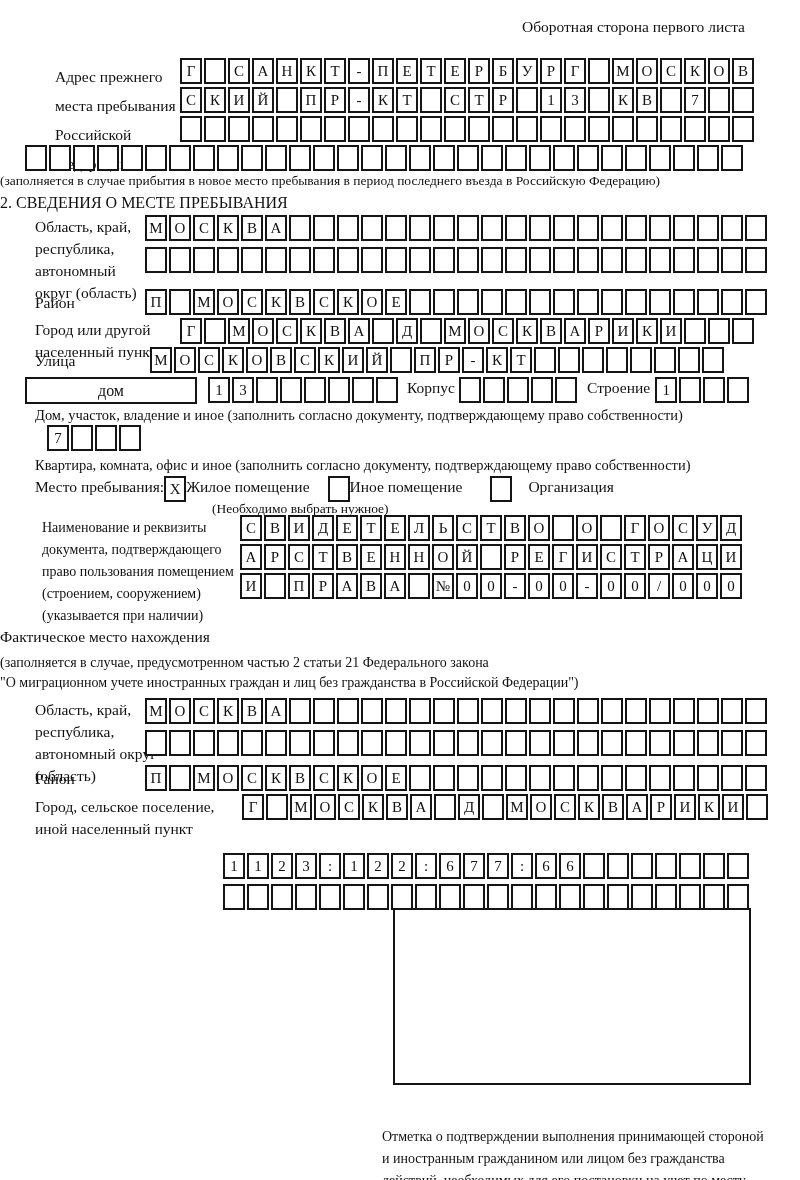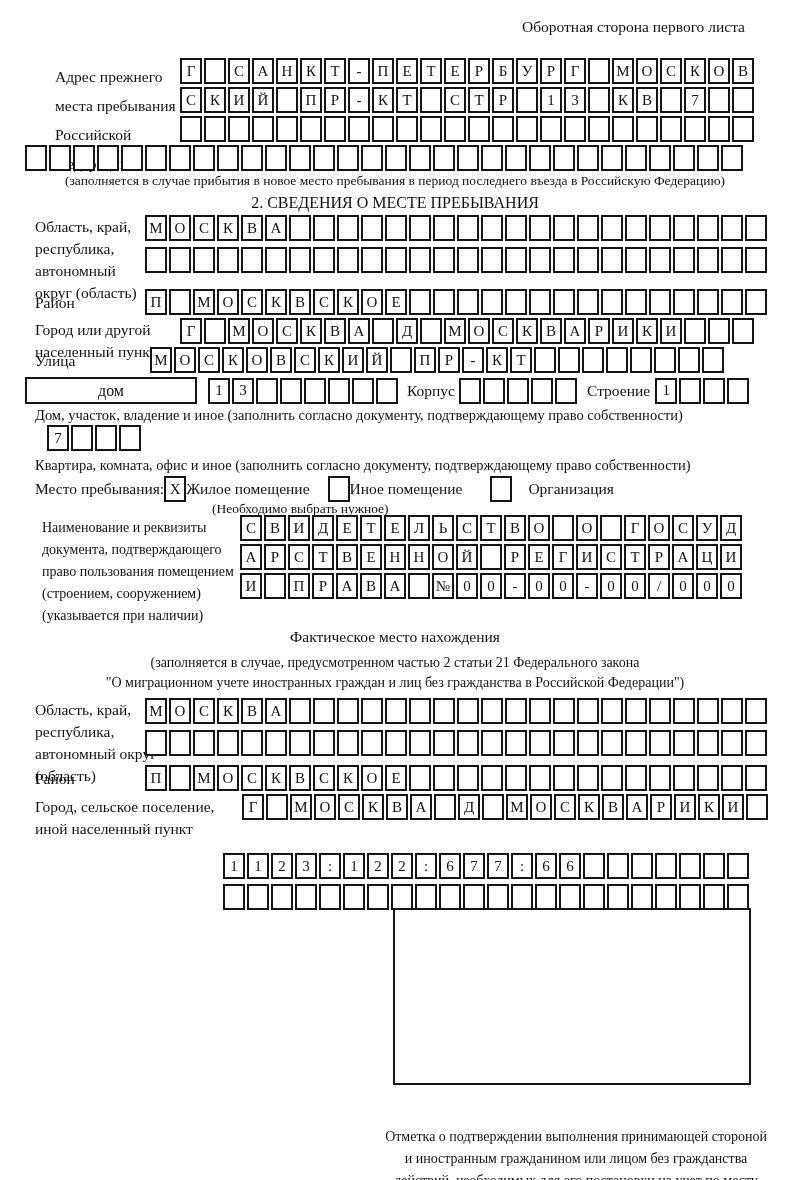--- a/index.html
+++ b/index.html
@@ -14,23 +14,23 @@
   .cell{
     box-sizing:border-box;display:inline-flex;align-items:center;justify-content:center;
     width:22px;height:26px;border:2px solid #151515;background:#fff;
     font-size:15px;font-family:"Liberation Serif","DejaVu Serif",serif;
   }
   .rowstack{display:flex;flex-direction:column;gap:3px;}
   .wide-cell{
     box-sizing:border-box;border:2px solid #151515;height:27px;
     display:flex;align-items:center;justify-content:center;font-size:16px;background:#fff;
   }
-  .center{text-align:center;}
+  .center{text-align:left;}
   .bold{font-weight:normal;}
-  .inlineflex{display:flex;align-items:center;}
+  .inlineflex{display:flex;}
 </style>
 </head>
 <body>
 
 <div class="page">
 
   <div class="abs" style="top:18px;right:55px;font-size:15.5px;font-family:Liberation Serif, serif;">Оборотная сторона первого листа</div>
 
   <div class="abs lbl" style="top:62px;left:55px;width:132px;line-height:29px;">Адрес прежнего места пребывания в Российской Федерации</div>
 

